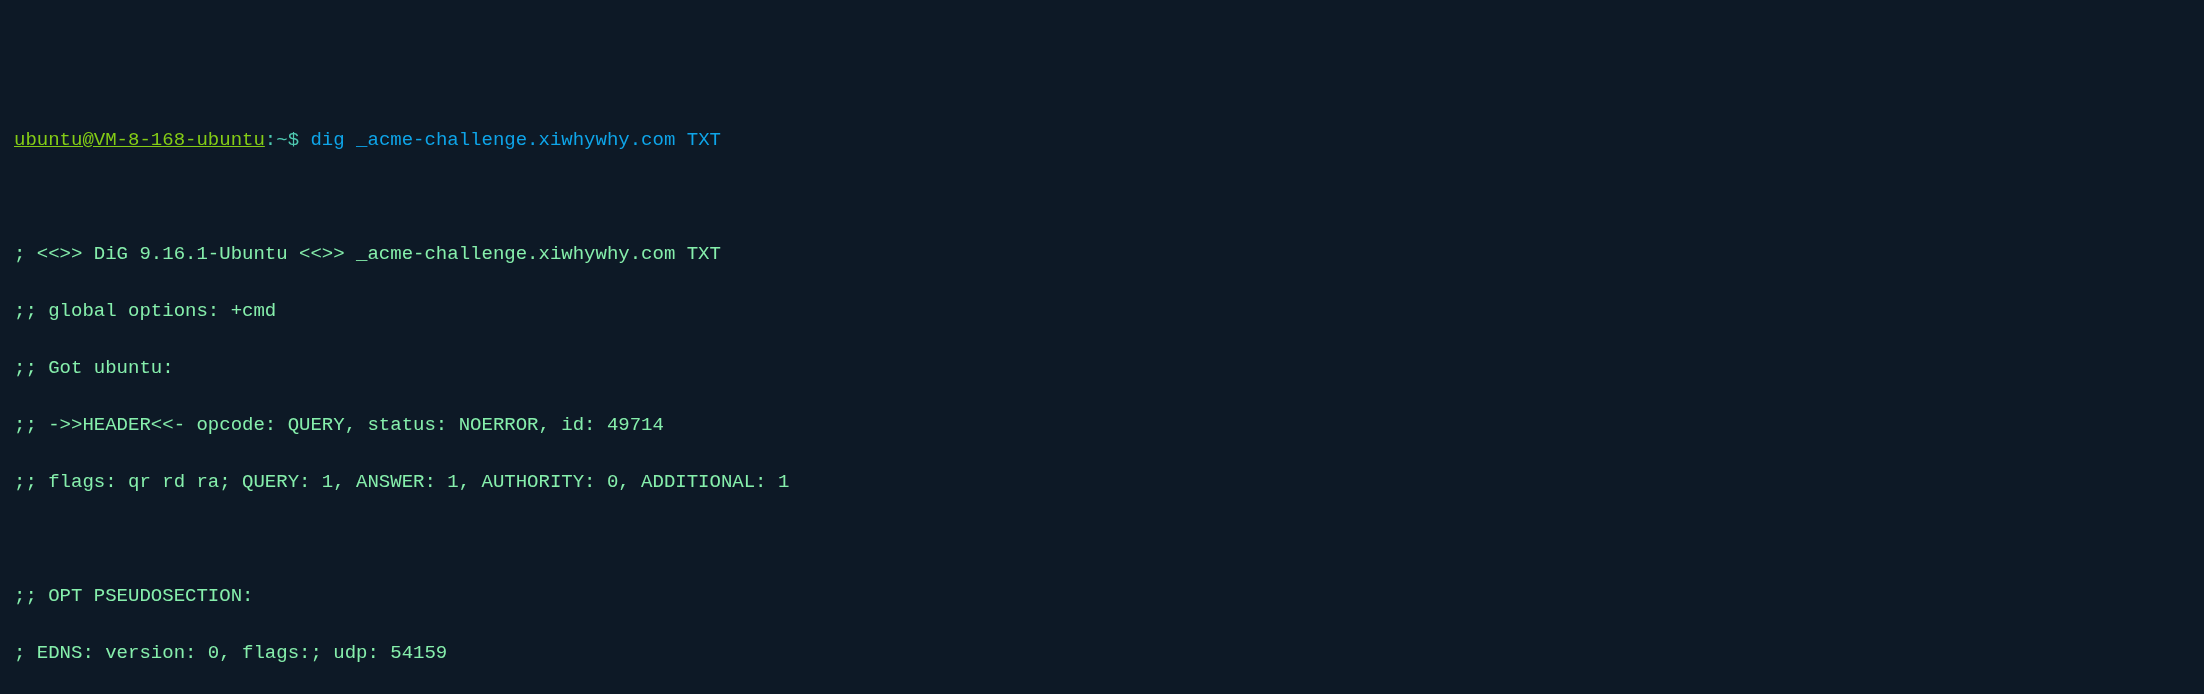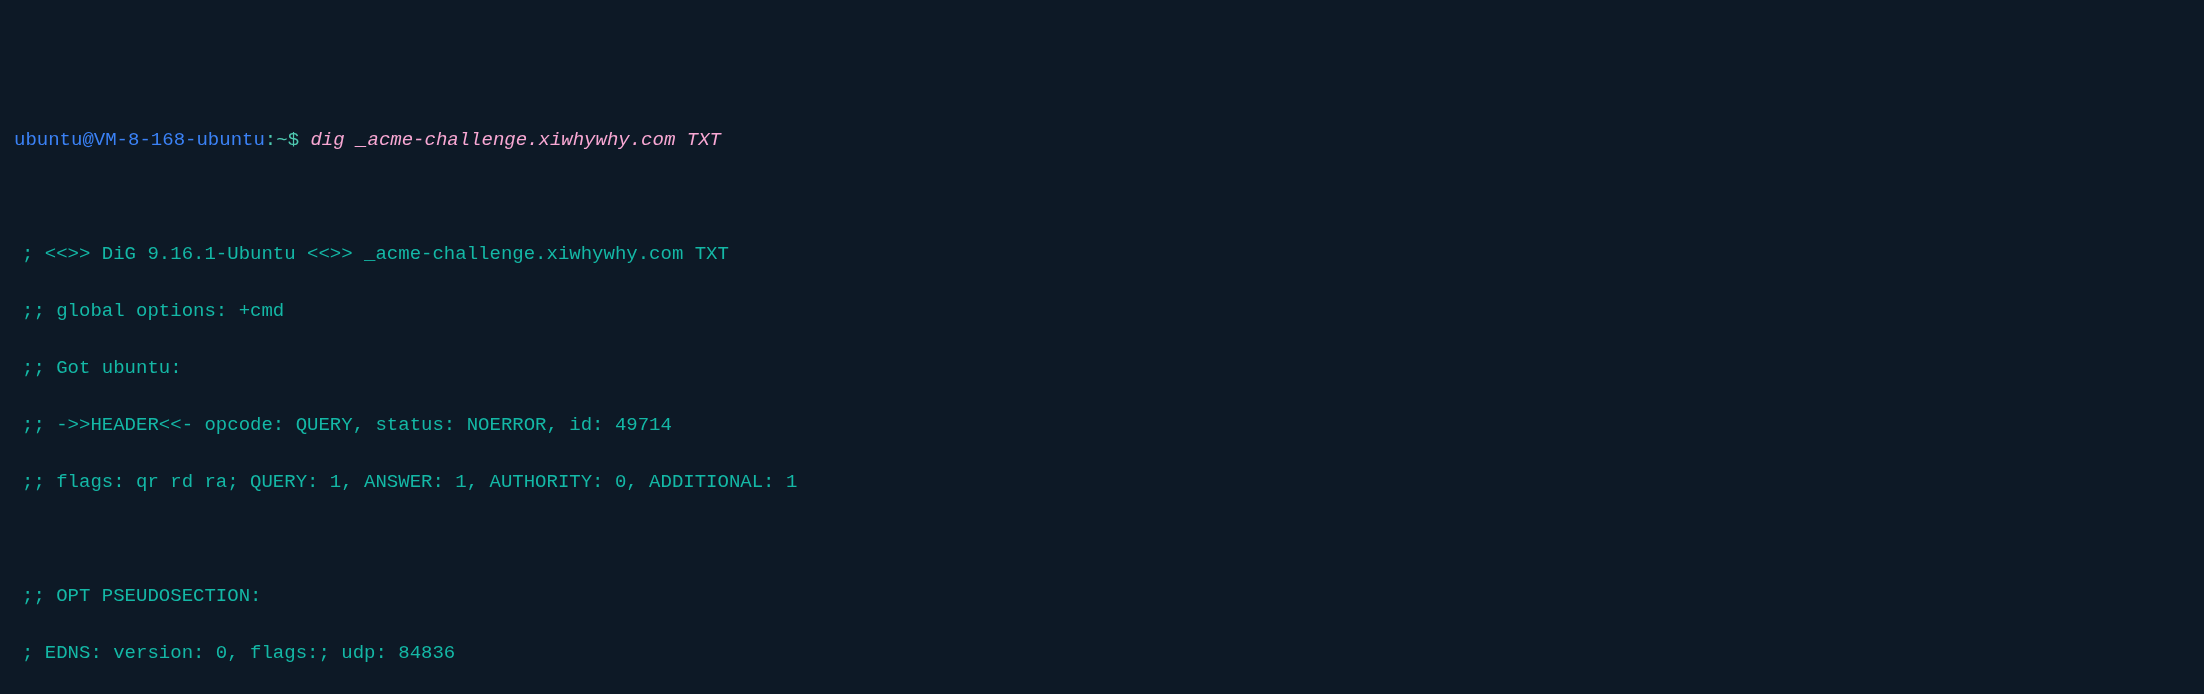--- a/index.html
+++ b/index.html
@@ -12,55 +12,54 @@
       color: #4ec9b0;
       font-family: 'Consolas', 'Monaco', 'Courier New', monospace;
       font-size: 19px;
       line-height: 1.5;
       padding: 12px 14px;
       width: 2204px;
       min-height: 694px;
       white-space: pre;
     }
     .prompt-user {
-      color: #3b82f6;
+      color: #84cc16;
+      text-decoration: underline;
     }
     .prompt-path {
       color: #4ec9b0;
     }
     .prompt-dollar {
       color: #4ec9b0;
     }
     .command {
-      color: #f9a8d4;
-      font-style: italic;
+      color: #0ea5e9;
     }
     .output {
-      color: #14b8a6;
-      margin-left: 8px;
+      color: #86efac;
     }
     .line {
       display: block;
     }
   </style>
 </head>
 <body>
 
 
 
 <span class="line"><span class="prompt-user">ubuntu@VM-8-168-ubuntu</span><span>:</span><span class="prompt-path">~</span><span class="prompt-dollar">$</span> <span class="command">dig _acme-challenge.xiwhywhy.com TXT</span></span>
 <span class="line"> </span>
 <span class="line output">; &lt;&lt;&gt;&gt; DiG 9.16.1-Ubuntu &lt;&lt;&gt;&gt; _acme-challenge.xiwhywhy.com TXT</span>
 <span class="line output">;; global options: +cmd</span>
 <span class="line output">;; Got ubuntu:</span>
 <span class="line output">;; -&gt;&gt;HEADER&lt;&lt;- opcode: QUERY, status: NOERROR, id: 49714</span>
 <span class="line output">;; flags: qr rd ra; QUERY: 1, ANSWER: 1, AUTHORITY: 0, ADDITIONAL: 1</span>
 <span class="line"> </span>
 <span class="line output">;; OPT PSEUDOSECTION:</span>
-<span class="line output">; EDNS: version: 0, flags:; udp: 84836</span>
+<span class="line output">; EDNS: version: 0, flags:; udp: 54159</span>
 
 
 
 
 
 
 
 
 
 

